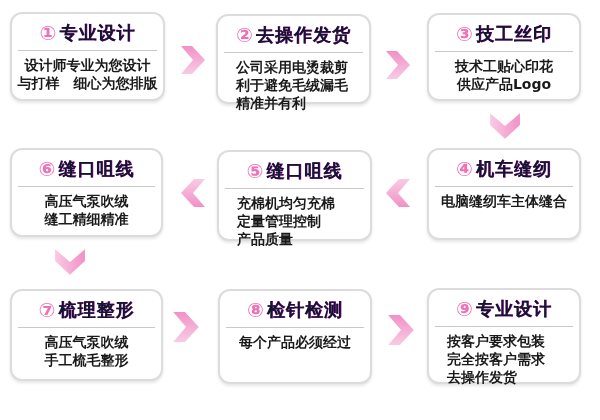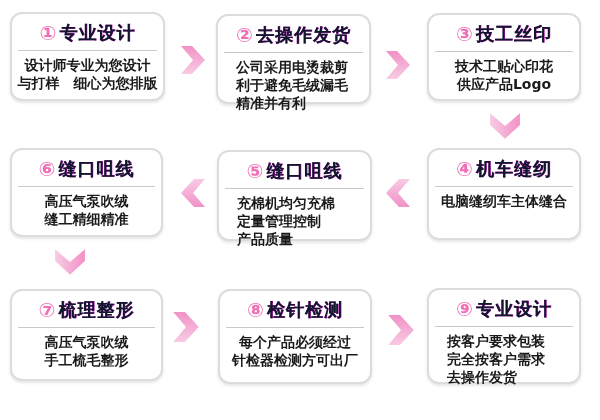--- a/index.html
+++ b/index.html
@@ -135,21 +135,20 @@
   </div>
 
   <div class="card" style="left:218px;top:289px;width:154px;height:95px">
     <div class="card-head">
       <span class="num">⑧</span>
       <span class="title">检针检测</span>
     </div>
     <div class="divider"></div>
     <div class="body center">
       <div>每个产品必须经过</div>
-      <div>针检器检测方可出厂</div>
     </div>
   </div>
 
   <div class="card" style="left:427px;top:288px;width:154px;height:96px">
     <div class="card-head">
       <span class="num">⑨</span>
       <span class="title">专业设计</span>
     </div>
     <div class="divider"></div>
     <div class="body left">

